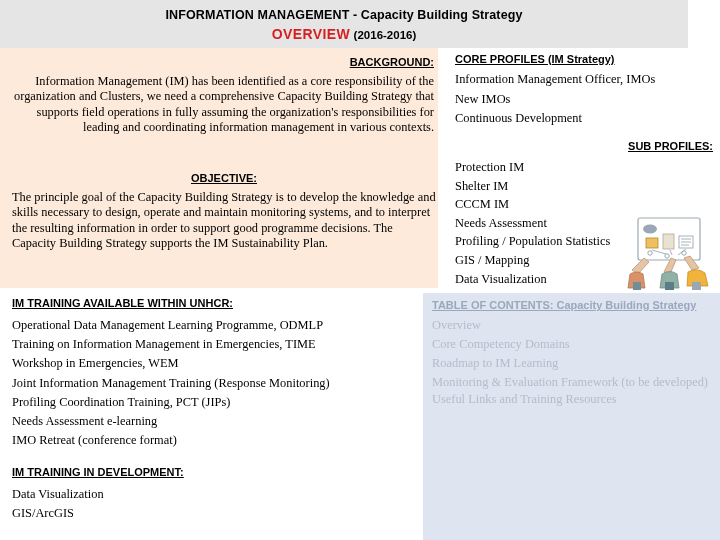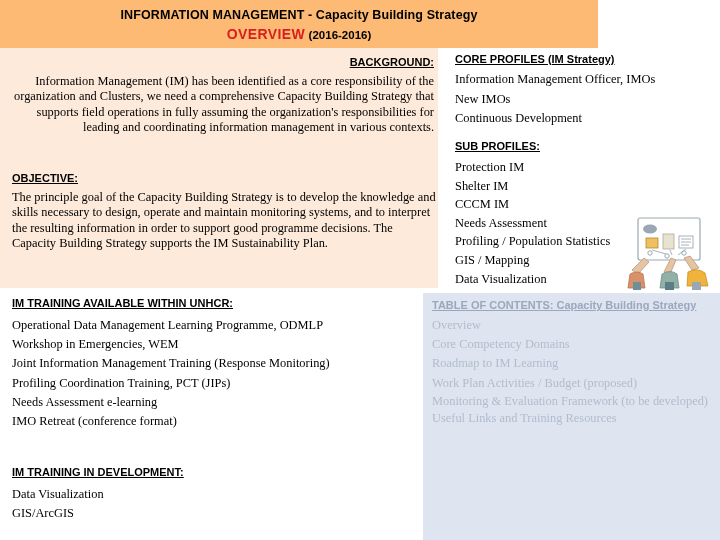--- a/index.html
+++ b/index.html
@@ -18,22 +18,22 @@
     position: relative;
     width: 720px;
     height: 540px;
     background: #ffffff;
   }
 
   
   .header-band {
     position: absolute;
     left: 0; top: 0;
-    width: 598px; height: 48px;
-    background: #fdba74;
+    width: 688px; height: 48px;
+    background: #e5e5e5;
     text-align: center;
   }
   .header-line1 {
     font-family: "Liberation Sans", sans-serif;
     font-weight: bold;
     font-size: 12.5px;
     letter-spacing: 0.1px;
     color: #000000;
     padding-top: 8px;
     line-height: 14px;
@@ -93,30 +93,30 @@
     color: #000000;
     white-space: nowrap;
   }
 
   
   #background-block { left: 12px; top: 56px; width: 422px; text-align: right; }
   #background-block .sec-head { margin-bottom: 6px; }
 
   
   #objective-block { left: 12px; top: 172px; width: 424px; }
-  #objective-block .sec-head { margin-bottom: 6px; }
+  #objective-block .sec-head { margin-bottom: 6px; text-align: center; }
 
   
   #core-profiles-block { left: 455px; top: 53px; width: 258px; }
   #core-profiles-block .sec-head { margin-bottom: 5px; }
   #core-profiles-block .list-line { line-height: 19.5px; }
 
   
   #sub-profiles-block { left: 455px; top: 140px; width: 258px; }
-  #sub-profiles-block .sec-head { margin-bottom: 6px; }
+  #sub-profiles-block .sec-head { margin-bottom: 6px; text-align: right; }
   #sub-profiles-block .list-line { line-height: 18.6px; }
 
   
   #training-available-block { left: 12px; top: 297px; width: 410px; }
   #training-available-block .sec-head { margin-bottom: 7px; }
 
   
   #training-development-block { left: 12px; top: 466px; width: 410px; }
   #training-development-block .sec-head { margin-bottom: 7px; }
 
@@ -220,36 +220,36 @@
 
       <path d="M66 58 L58 46 L64 44 L73 56 Z" fill="#e6c3a3" stroke="#b8997b" stroke-width="0.8"></path>
       <path d="M62 60 q9 -5 17 1 l3 13 h-21 z" fill="#f0b33c" stroke="#c98f22" stroke-width="0.8"></path>
       <rect x="66" y="70" width="9" height="8" fill="#9aa7b5"></rect>
     </svg>
   </div>
 
   <div class="block" id="training-available-block">
     <div class="sec-head">IM TRAINING AVAILABLE WITHIN UNHCR:</div>
     <div class="list-line">Operational Data Management Learning Programme, ODMLP</div>
+    <div class="list-line">Training on Information Management in Emergencies, TIME</div>
     <div class="list-line">Workshop in Emergencies, WEM</div>
     <div class="list-line">Joint Information Management Training (Response Monitoring)</div>
     <div class="list-line">Profiling Coordination Training, PCT (JIPs)</div>
     <div class="list-line">Needs Assessment e-learning</div>
     <div class="list-line">IMO Retreat (conference format)</div>
   </div>
 
   <div class="block" id="training-development-block">
     <div class="sec-head">IM TRAINING IN DEVELOPMENT:</div>
     <div class="list-line">Data Visualization</div>
     <div class="list-line">GIS/ArcGIS</div>
   </div>
 
   <div class="block" id="toc-block">
     <div class="toc-head">TABLE OF CONTENTS: Capacity Building Strategy</div>
     <div class="toc-line">Overview</div>
     <div class="toc-line">Core Competency Domains</div>
     <div class="toc-line">Roadmap to IM Learning</div>
-    <div class="toc-line">Work Plan Activities / Budget (proposed)</div>
     <div class="toc-line wrap">Monitoring &amp; Evaluation Framework (to be developed)</div>
     <div class="toc-line">Useful Links and Training Resources</div>
   </div>
 
 </div>
 
 </body></html>

